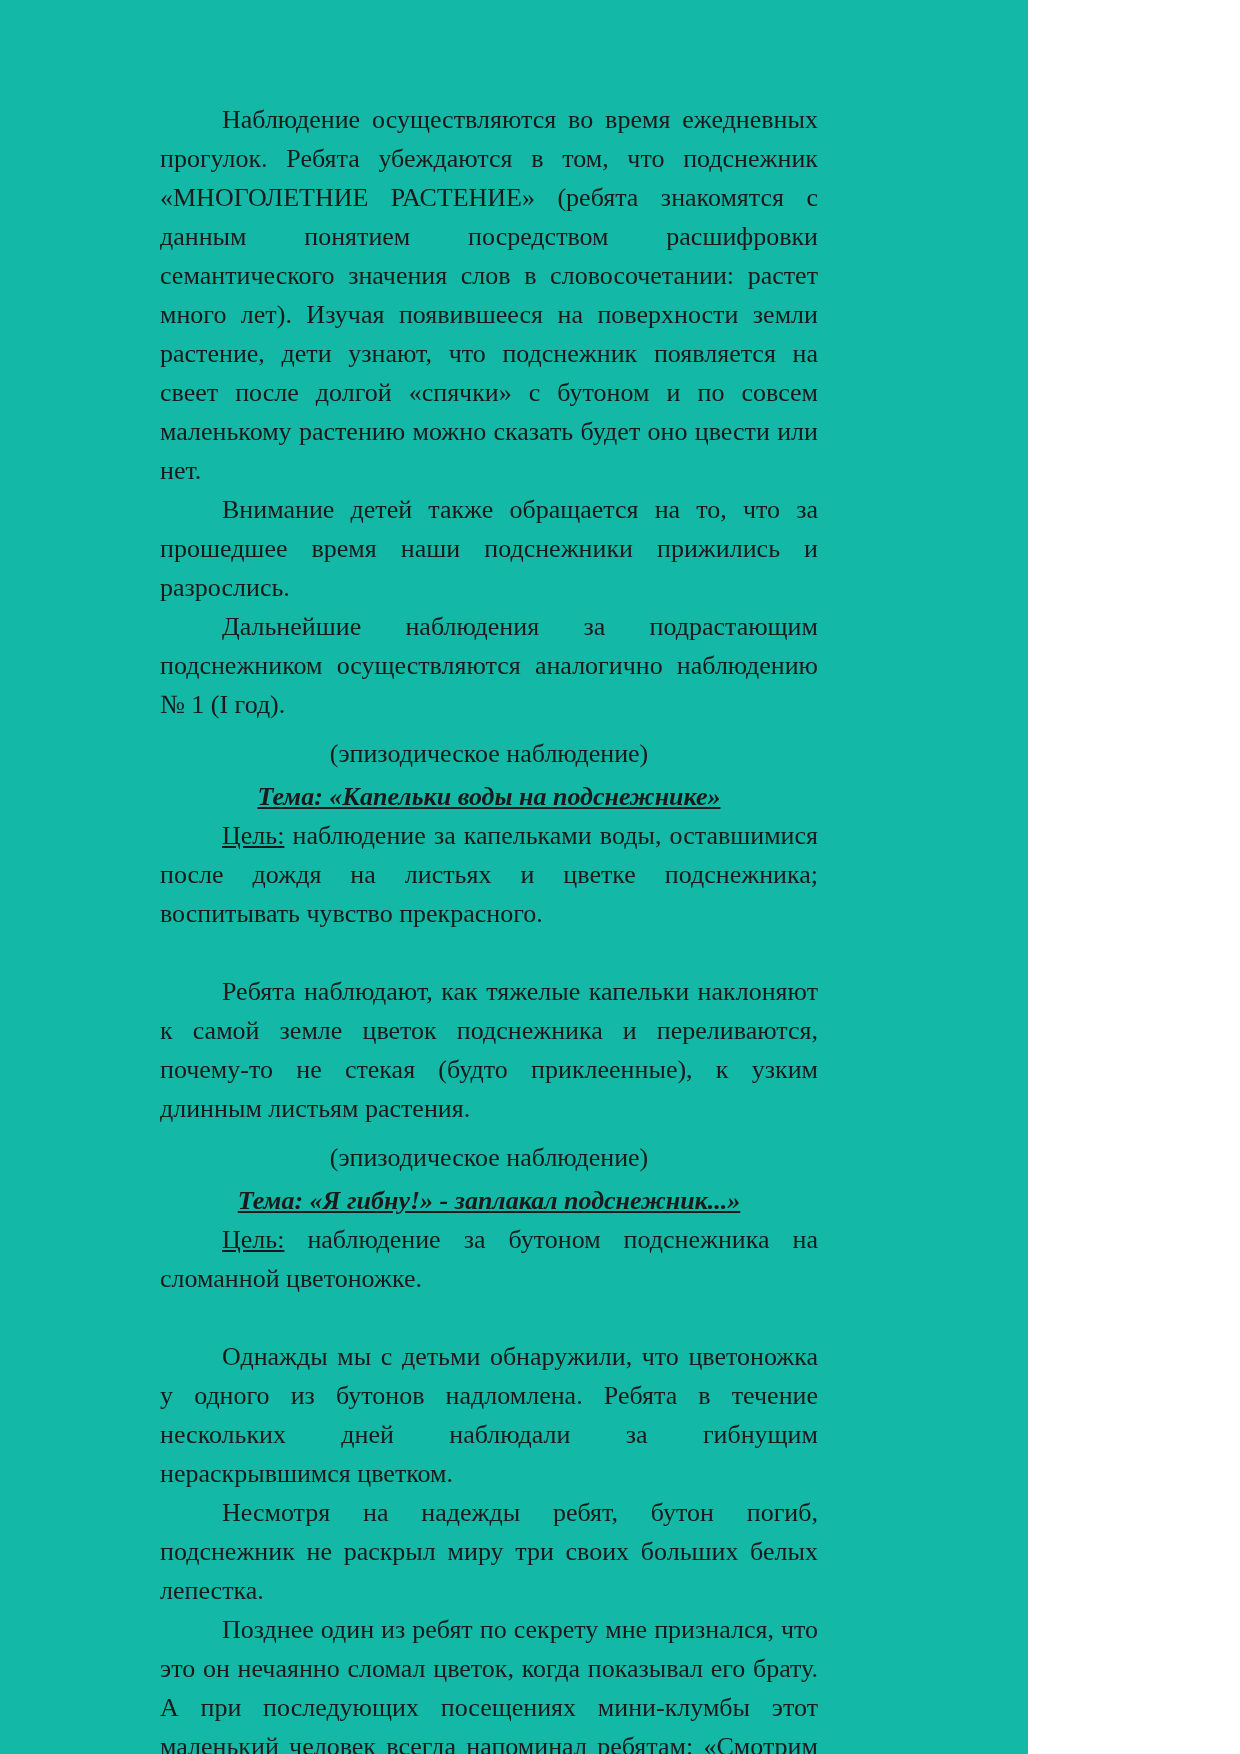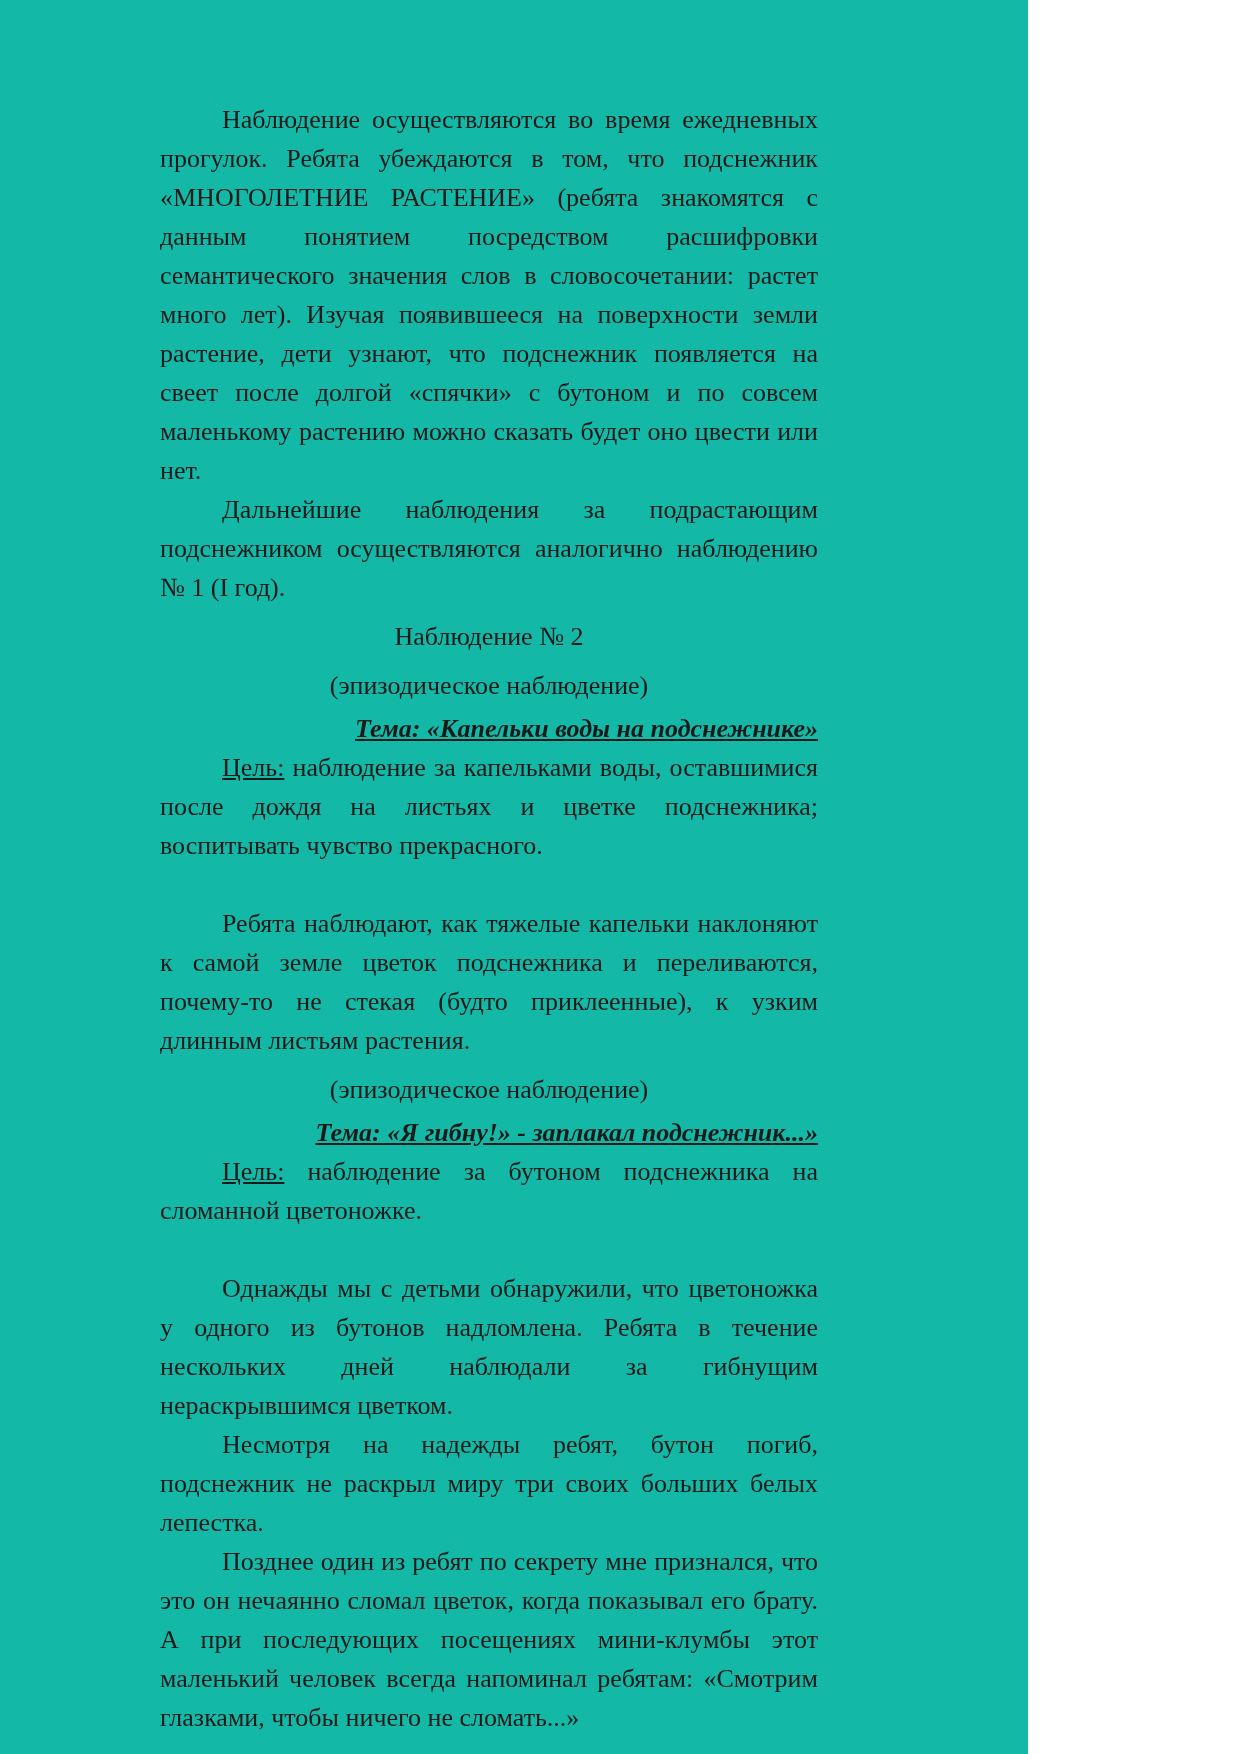--- a/index.html
+++ b/index.html
@@ -27,21 +27,21 @@
     margin-top: 39px;
   }
   .centered {
     text-align: center;
     text-indent: 0;
     margin: 10px 0 0 0;
   }
   .centered.tight {
   }
   .theme {
-    text-align: right;
+    text-align: center;
     text-indent: 0;
     margin: 4px 0 0 0;
     font-weight: bold;
     font-style: italic;
     text-decoration: underline;
   }
   .goal {
     text-align: justify;
     text-indent: 62px;
     margin: 0;
@@ -51,24 +51,24 @@
     text-decoration: underline;
   }
 </style>
 </head>
 <body>
 
 <div class="page">
 
   <p class="para">Наблюдение осуществляются во время ежедневных прогулок. Ребята убеждаются в том, что подснежник «МНОГОЛЕТНИЕ РАСТЕНИЕ» (ребята знакомятся с данным понятием посредством расшифровки семантического значения слов в словосочетании: растет много лет). Изучая появившееся на поверхности земли растение, дети узнают, что подснежник появляется на свеет после долгой «спячки» с бутоном и по совсем маленькому растению можно сказать будет оно цвести или нет.</p>
 
+  <p class="para">Внимание детей также обращается на то, что за прошедшее время наши подснежники прижились и разрослись.</p>
 
   <p class="para">Дальнейшие наблюдения за подрастающим подснежником осуществляются аналогично наблюдению № 1 (I год).</p>
 
-  <p class="centered">Наблюдение № 2</p>
   <p class="centered tight">(эпизодическое наблюдение)</p>
   <p class="theme">Тема: «Капельки воды на подснежнике»</p>
 
   <p class="goal">
     <span class="goal-label">Цель:</span>
     <span>наблюдение за капельками воды, оставшимися после дождя на листьях и цветке подснежника; воспитывать чувство прекрасного.</span>
   </p>
 
   <p class="para gap-top">Ребята наблюдают, как тяжелые капельки наклоняют к самой земле цветок подснежника и переливаются, почему-то не стекая (будто приклеенные), к узким длинным листьям растения.</p>
 

